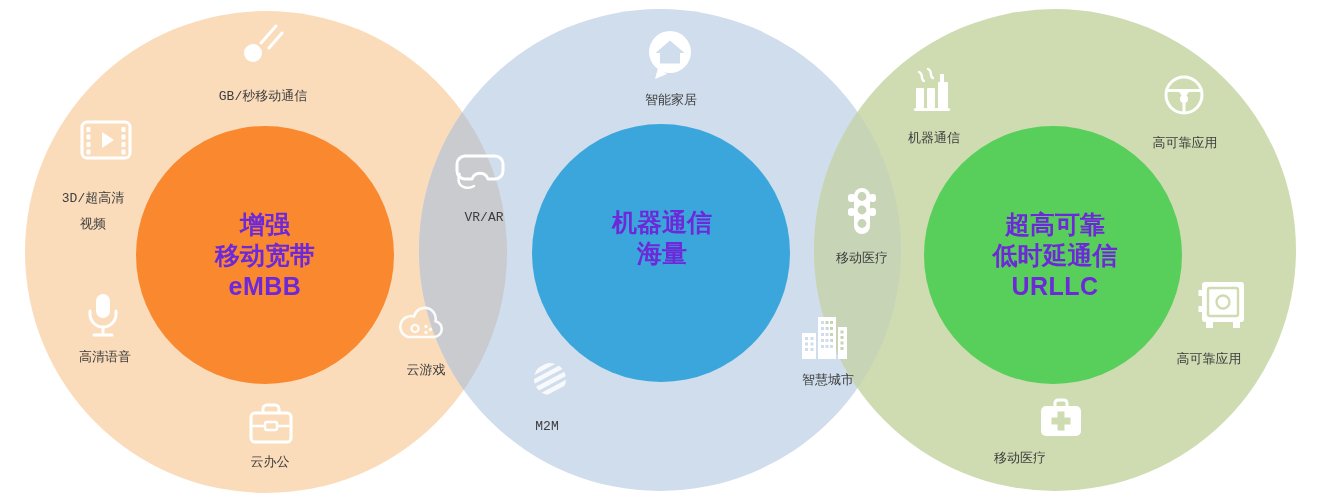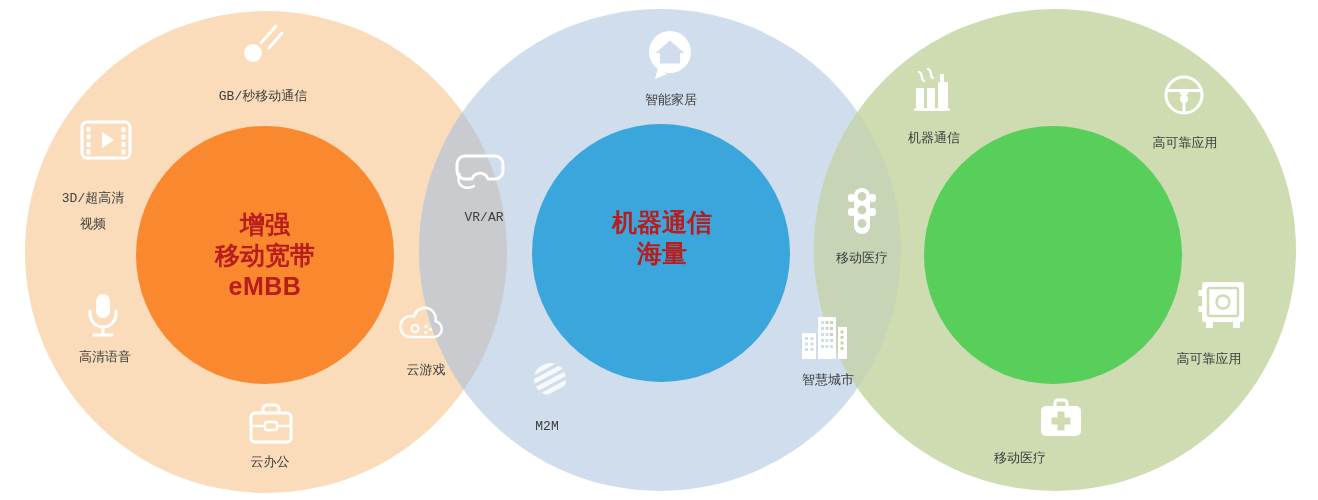--- a/index.html
+++ b/index.html
@@ -8,21 +8,21 @@
     font-family:"Liberation Sans","DejaVu Sans",sans-serif;
   }
   #venn{position:absolute;left:0;top:0;}
   .ic{position:absolute;}
   .lbl{
     position:absolute;transform:translateX(-50%);
     font-size:13px;color:#3d3d3d;white-space:nowrap;text-align:center;line-height:26px;font-family:Liberation Mono, monospace;
   }
   .center-label{
     position:absolute;transform:translateX(-50%);
-    text-align:center;font-weight:bold;color:#b91c1c;
+    text-align:center;font-weight:bold;color:#6d28d9;
     font-size:25px;line-height:31px;white-space:nowrap;
   }
   .center-label .latin{letter-spacing:.5px;}
 </style>
 </head>
 <body>
 
 <div id="stage">
 
   <svg id="venn" width="1318" height="500" viewBox="0 0 1318 500">
@@ -45,20 +45,25 @@
   </svg>
 
   <div class="center-label" style="left:265px;top:209px">
     <div>增强</div>
     <div>移动宽带</div>
     <div class="latin">eMBB</div>
   </div>
   <div class="center-label" style="left:662px;top:207px">
     <div>机器通信</div>
     <div>海量</div>
+  </div>
+  <div class="center-label" style="left:1055px;top:209px">
+    <div>超高可靠</div>
+    <div>低时延通信</div>
+    <div class="latin">URLLC</div>
   </div>
 
   <svg class="ic" style="left:238px;top:20px" width="48" height="48" viewBox="0 0 48 48">
     <circle cx="15" cy="33" r="9" fill="#fff"></circle>
     <path d="M23 23 L38 6" stroke="#fff" stroke-width="3" stroke-linecap="round" fill="none"></path>
     <path d="M31 28 L44 13" stroke="#fff" stroke-width="3" stroke-linecap="round" fill="none"></path>
   </svg>
   <div class="lbl" style="left:263px;top:84px">GB/秒移动通信</div>
 
   <svg class="ic" style="left:80px;top:119px" width="52" height="42" viewBox="0 0 52 42">

